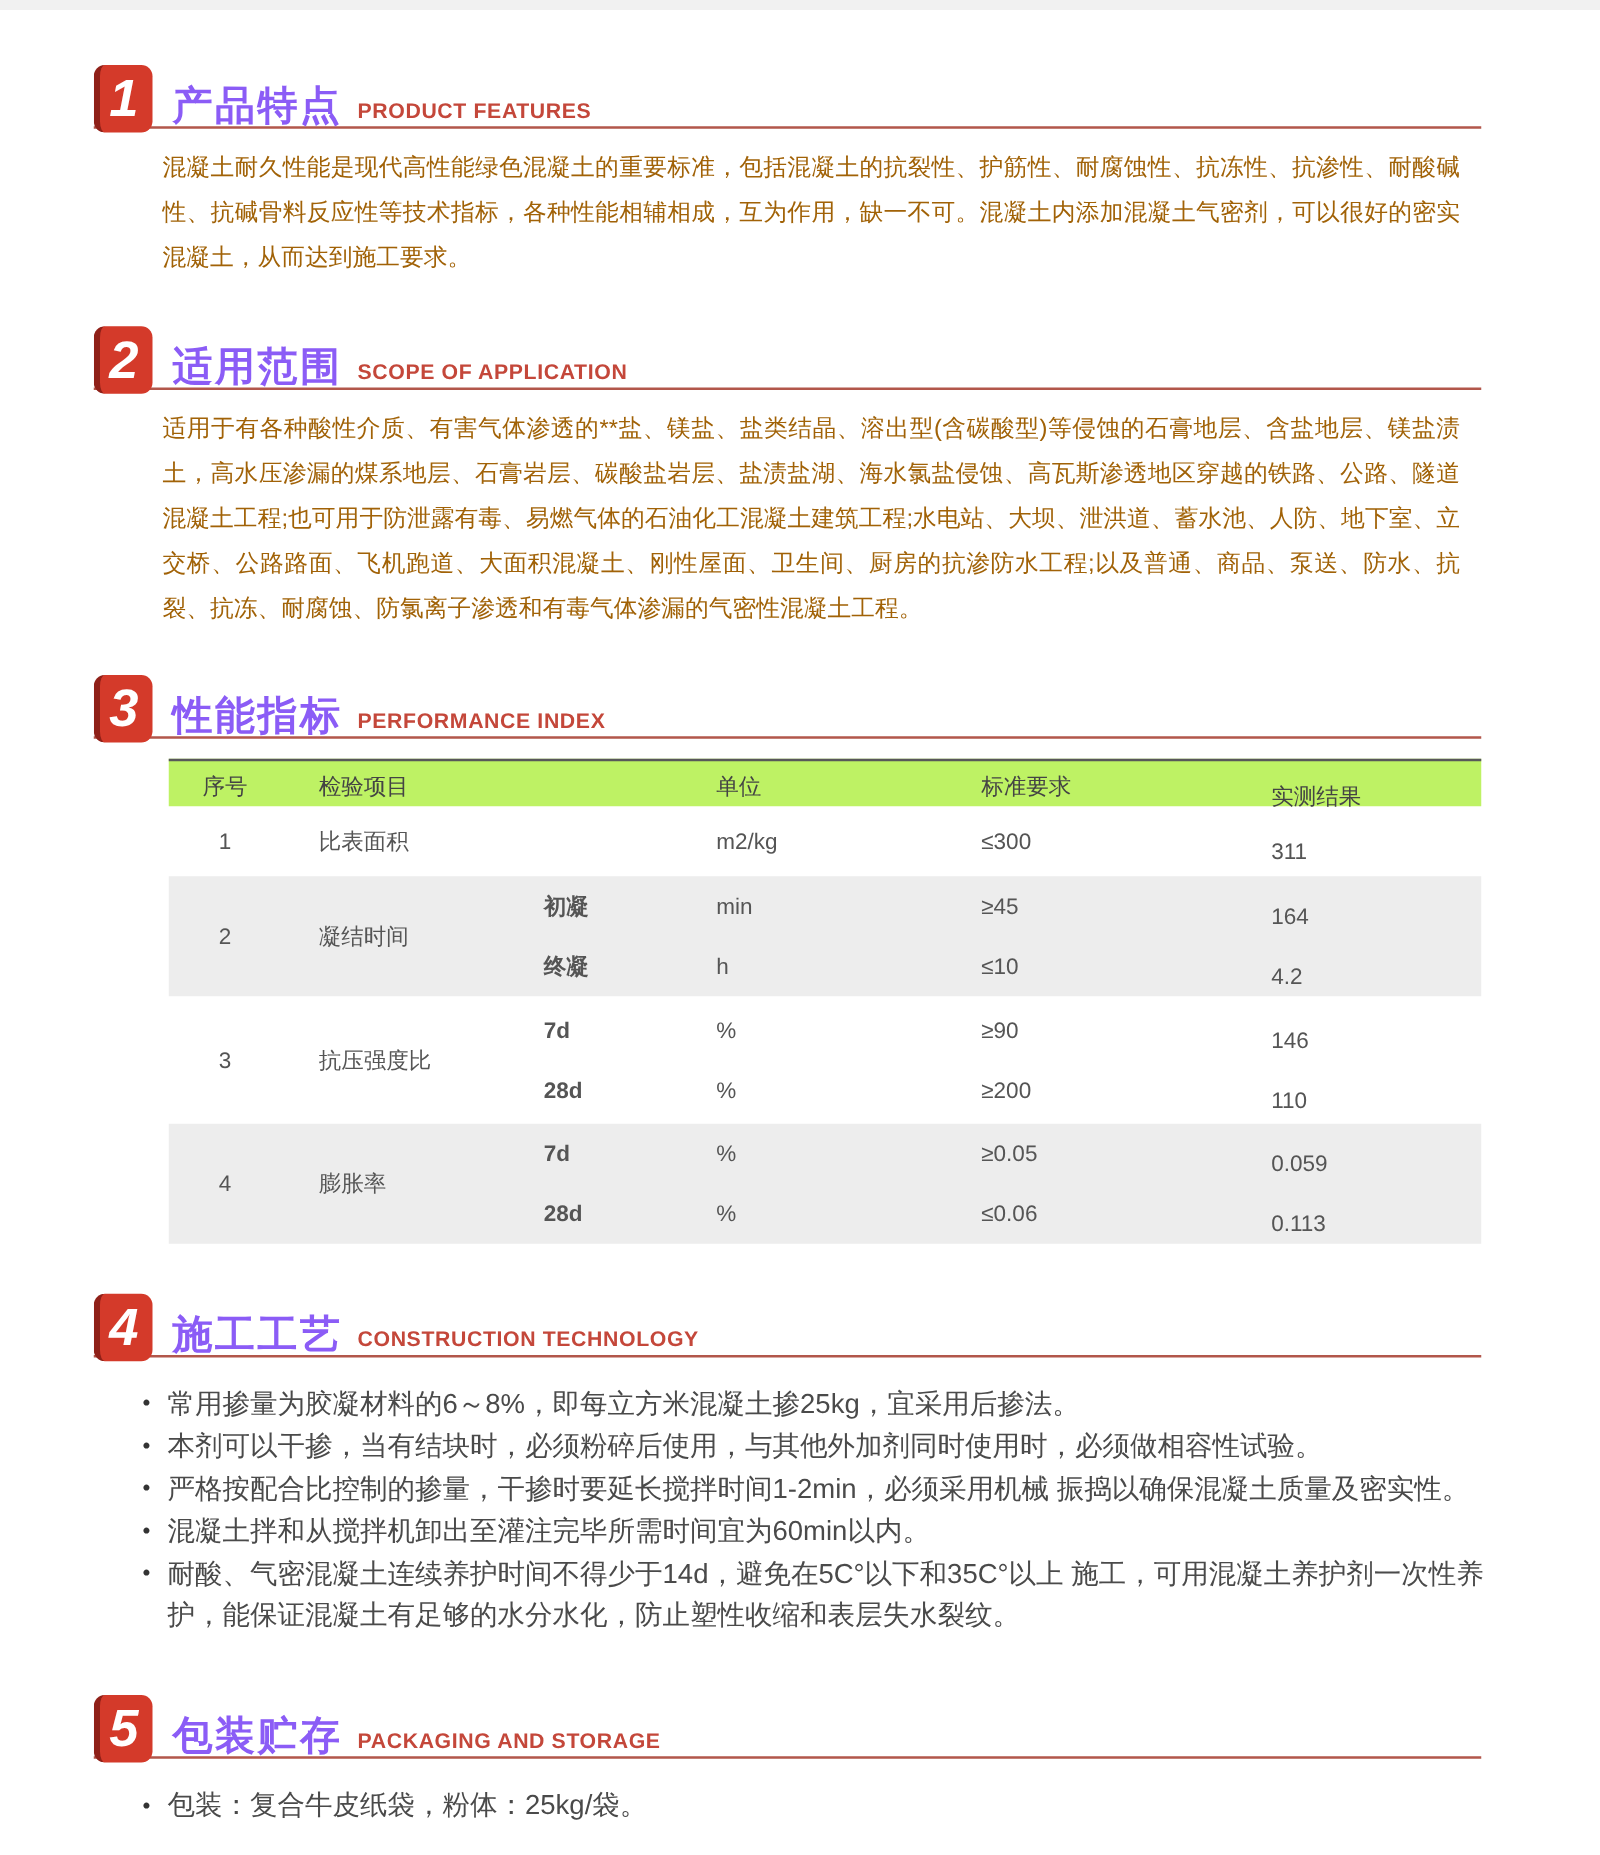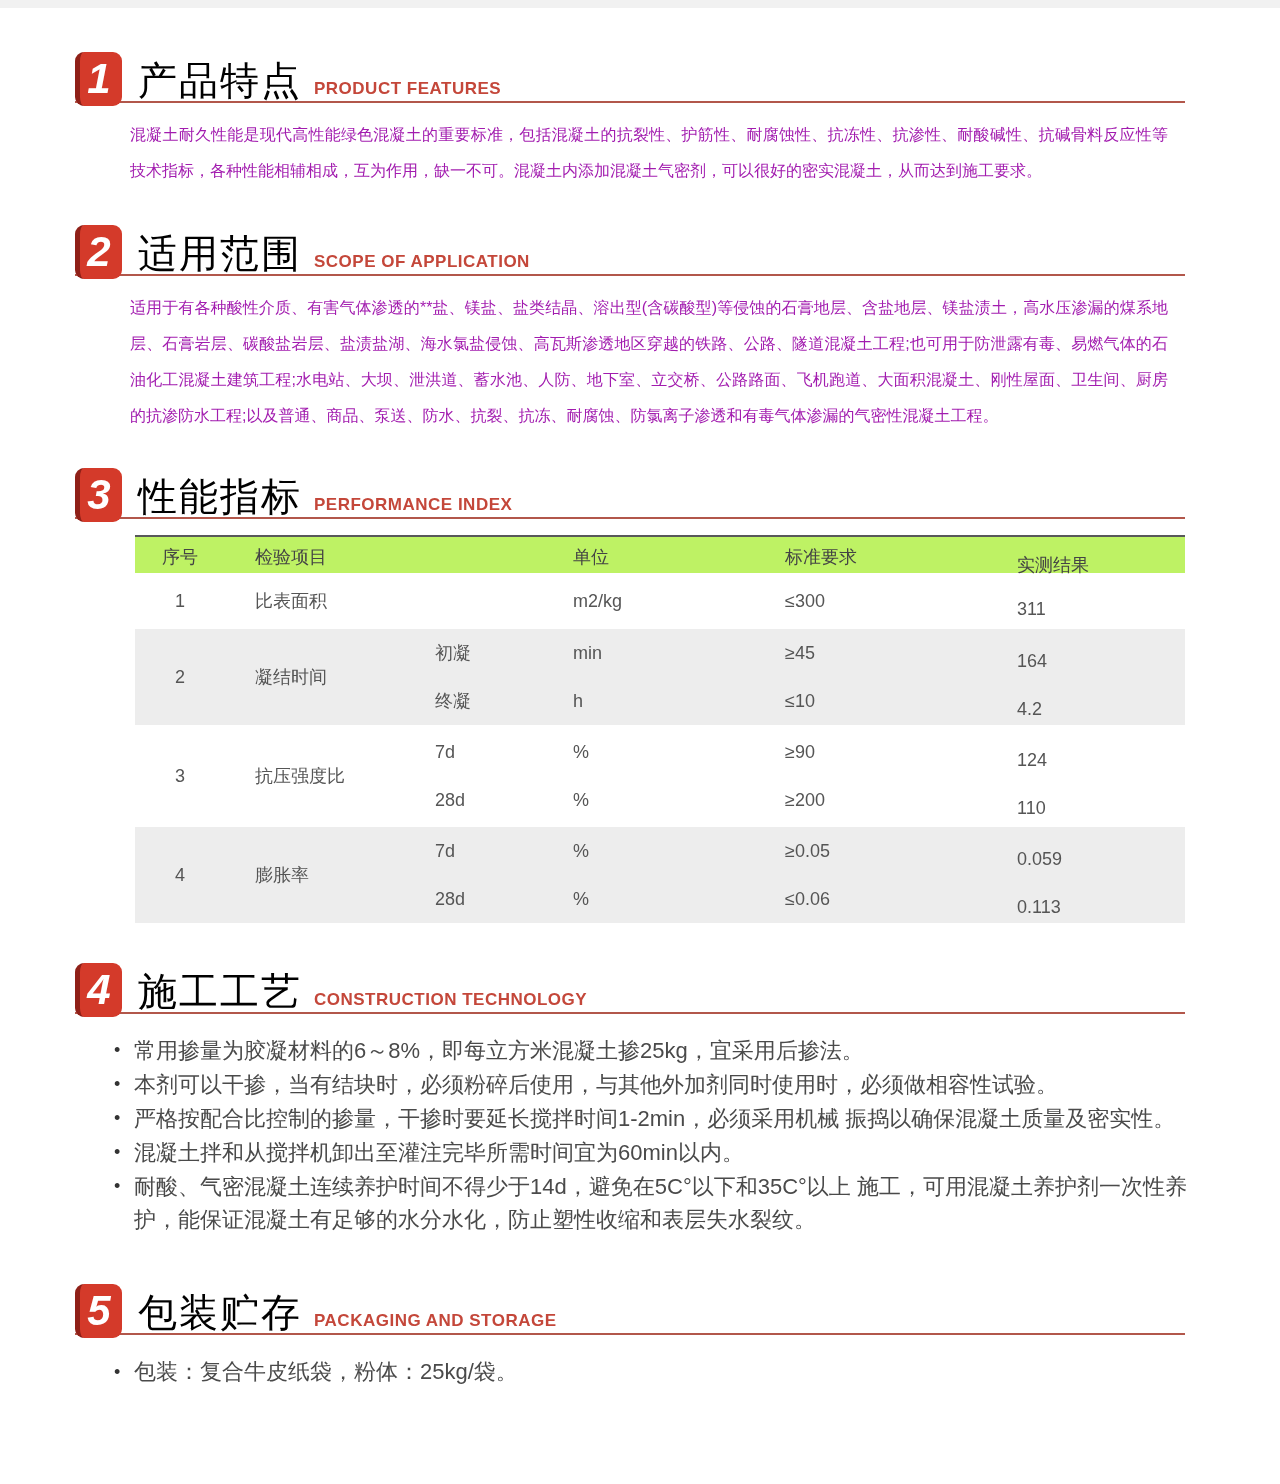--- a/index.html
+++ b/index.html
@@ -22,32 +22,32 @@
     width:47px; height:54px; background:#d43a2a;
     border-left:5px solid #8f2018; border-radius:9px;
     display:flex; align-items:center; justify-content:center;
     margin-bottom:-5px; flex:0 0 auto;
   }
   .badge span {
     color:#ffffff; font-size:42px; font-weight:bold; font-style:italic;
     transform:translateX(-2px); line-height:1;
   }
   .sec-title {
-    color:#000000; font-size:39px; font-weight:normal; letter-spacing:2px;
+    color:#8b5cf6; font-size:32px; font-weight:bold; letter-spacing:2px;
     margin:0 0 1px 16px; line-height:1;
   }
   .sec-sub {
     color:#c4473a; font-size:17px; font-weight:bold; letter-spacing:.5px;
     margin:0 0 4px 12px; line-height:1; white-space:nowrap;
   }
 
   
   .para {
     margin:14px 111px 0 130px; width:1038px;
-    font-size:16px; line-height:36px; text-align:justify; color:#a21caf;
+    font-size:19px; line-height:36px; text-align:justify; color:#a16207;
   }
   .mt36 { margin-top:36px; } .mt34 { margin-top:34px; }
   .mt40 { margin-top:40px; } .mt48 { margin-top:48px; }
 
   
   .ptable { margin:16px 95px 0 135px; width:1050px; font-size:18px; color:#555; }
   .t-head {
     display:grid; grid-template-columns:90px 185px 155px 195px 255px 170px;
     background:#bef264; border-top:2px solid #58585a;
     height:38px; align-items:center; color:#444;
@@ -56,21 +56,21 @@
     display:grid; grid-template-columns:90px 185px 775px;
     margin-top:3px; align-items:center;
   }
   .t-group.gray { background:#ededed; }
   .subrow {
     display:grid; grid-template-columns:155px 195px 255px 170px;
     height:48px; align-items:center;
   }
   .c-no { text-align:center; }
   .c-item { padding-left:30px; }
-  .c-sub { padding-left:25px; }
+  .c-sub { padding-left:25px;font-weight:bold; }
   .c-unit { padding-left:8px; }
   .c-std { padding-left:25px; }
   .c-res { padding-left:2px;margin-top:16px; }
   .single .subrow { height:50px; }
 
   
   .blist { margin:20px 85px 0 112px; list-style:none; width:1075px; }
   .blist li {
     position:relative; padding-left:22px;
     font-size:22px; line-height:33px; margin-bottom:1px;
@@ -157,21 +157,21 @@
     </div>
 
     <div class="t-group">
       <div class="c-no">3</div>
       <div class="c-item">抗压强度比</div>
       <div>
         <div class="subrow">
           <div class="c-sub">7d</div>
           <div class="c-unit">%</div>
           <div class="c-std">≥90</div>
-          <div class="c-res">124</div>
+          <div class="c-res">146</div>
         </div>
         <div class="subrow">
           <div class="c-sub">28d</div>
           <div class="c-unit">%</div>
           <div class="c-std">≥200</div>
           <div class="c-res">110</div>
         </div>
       </div>
     </div>
 

